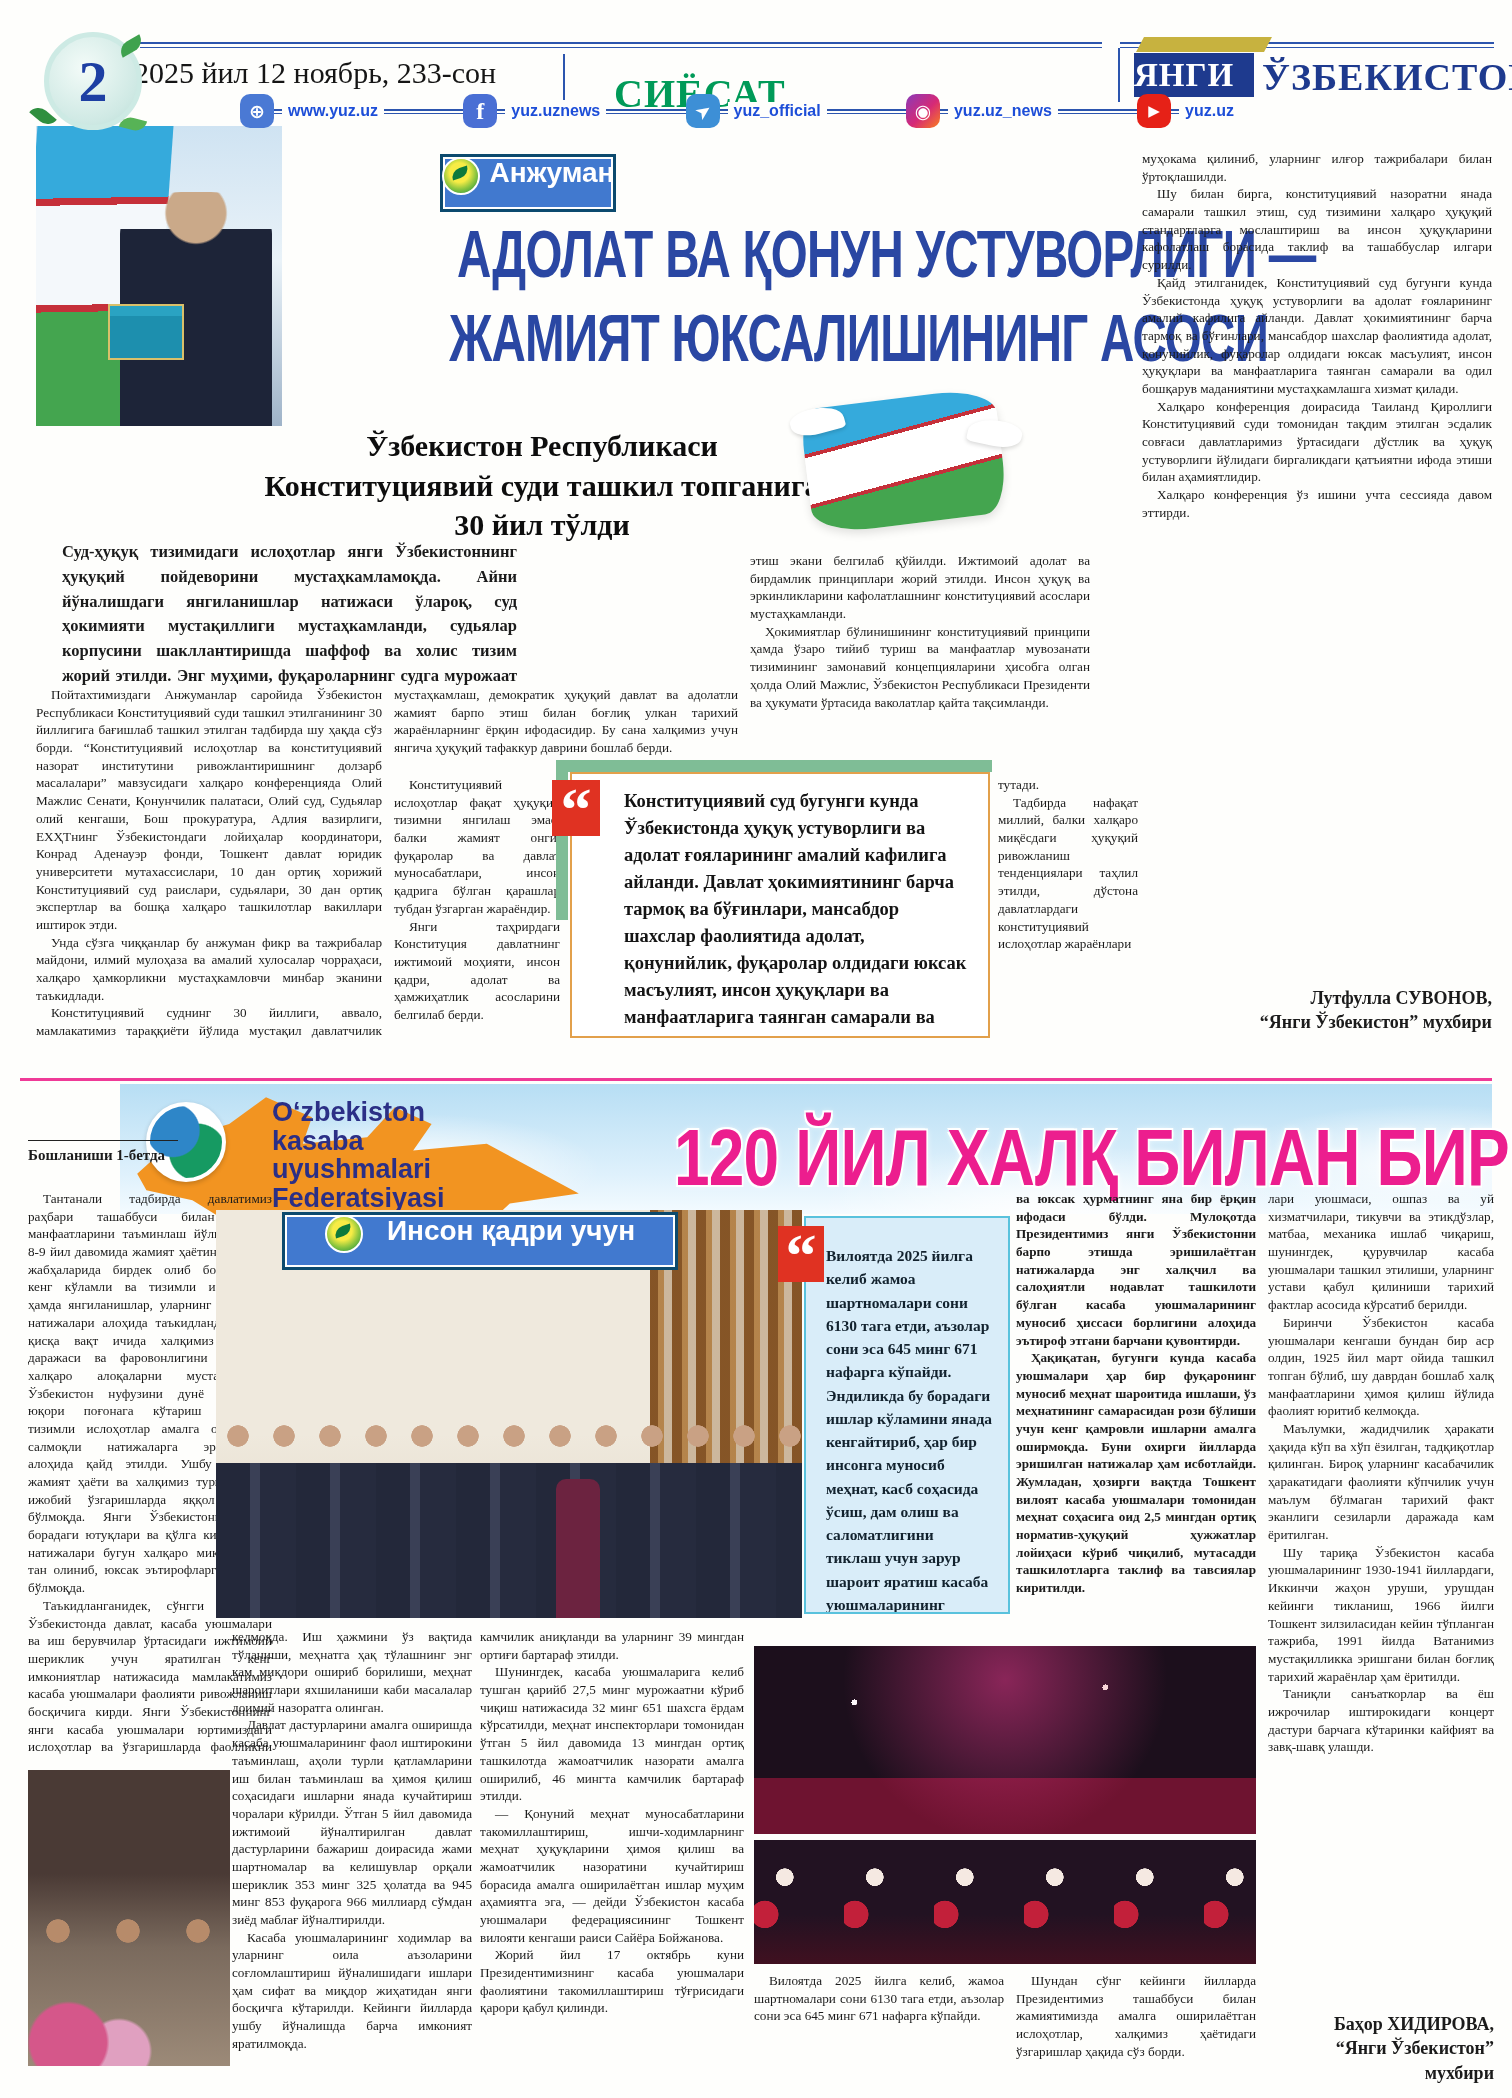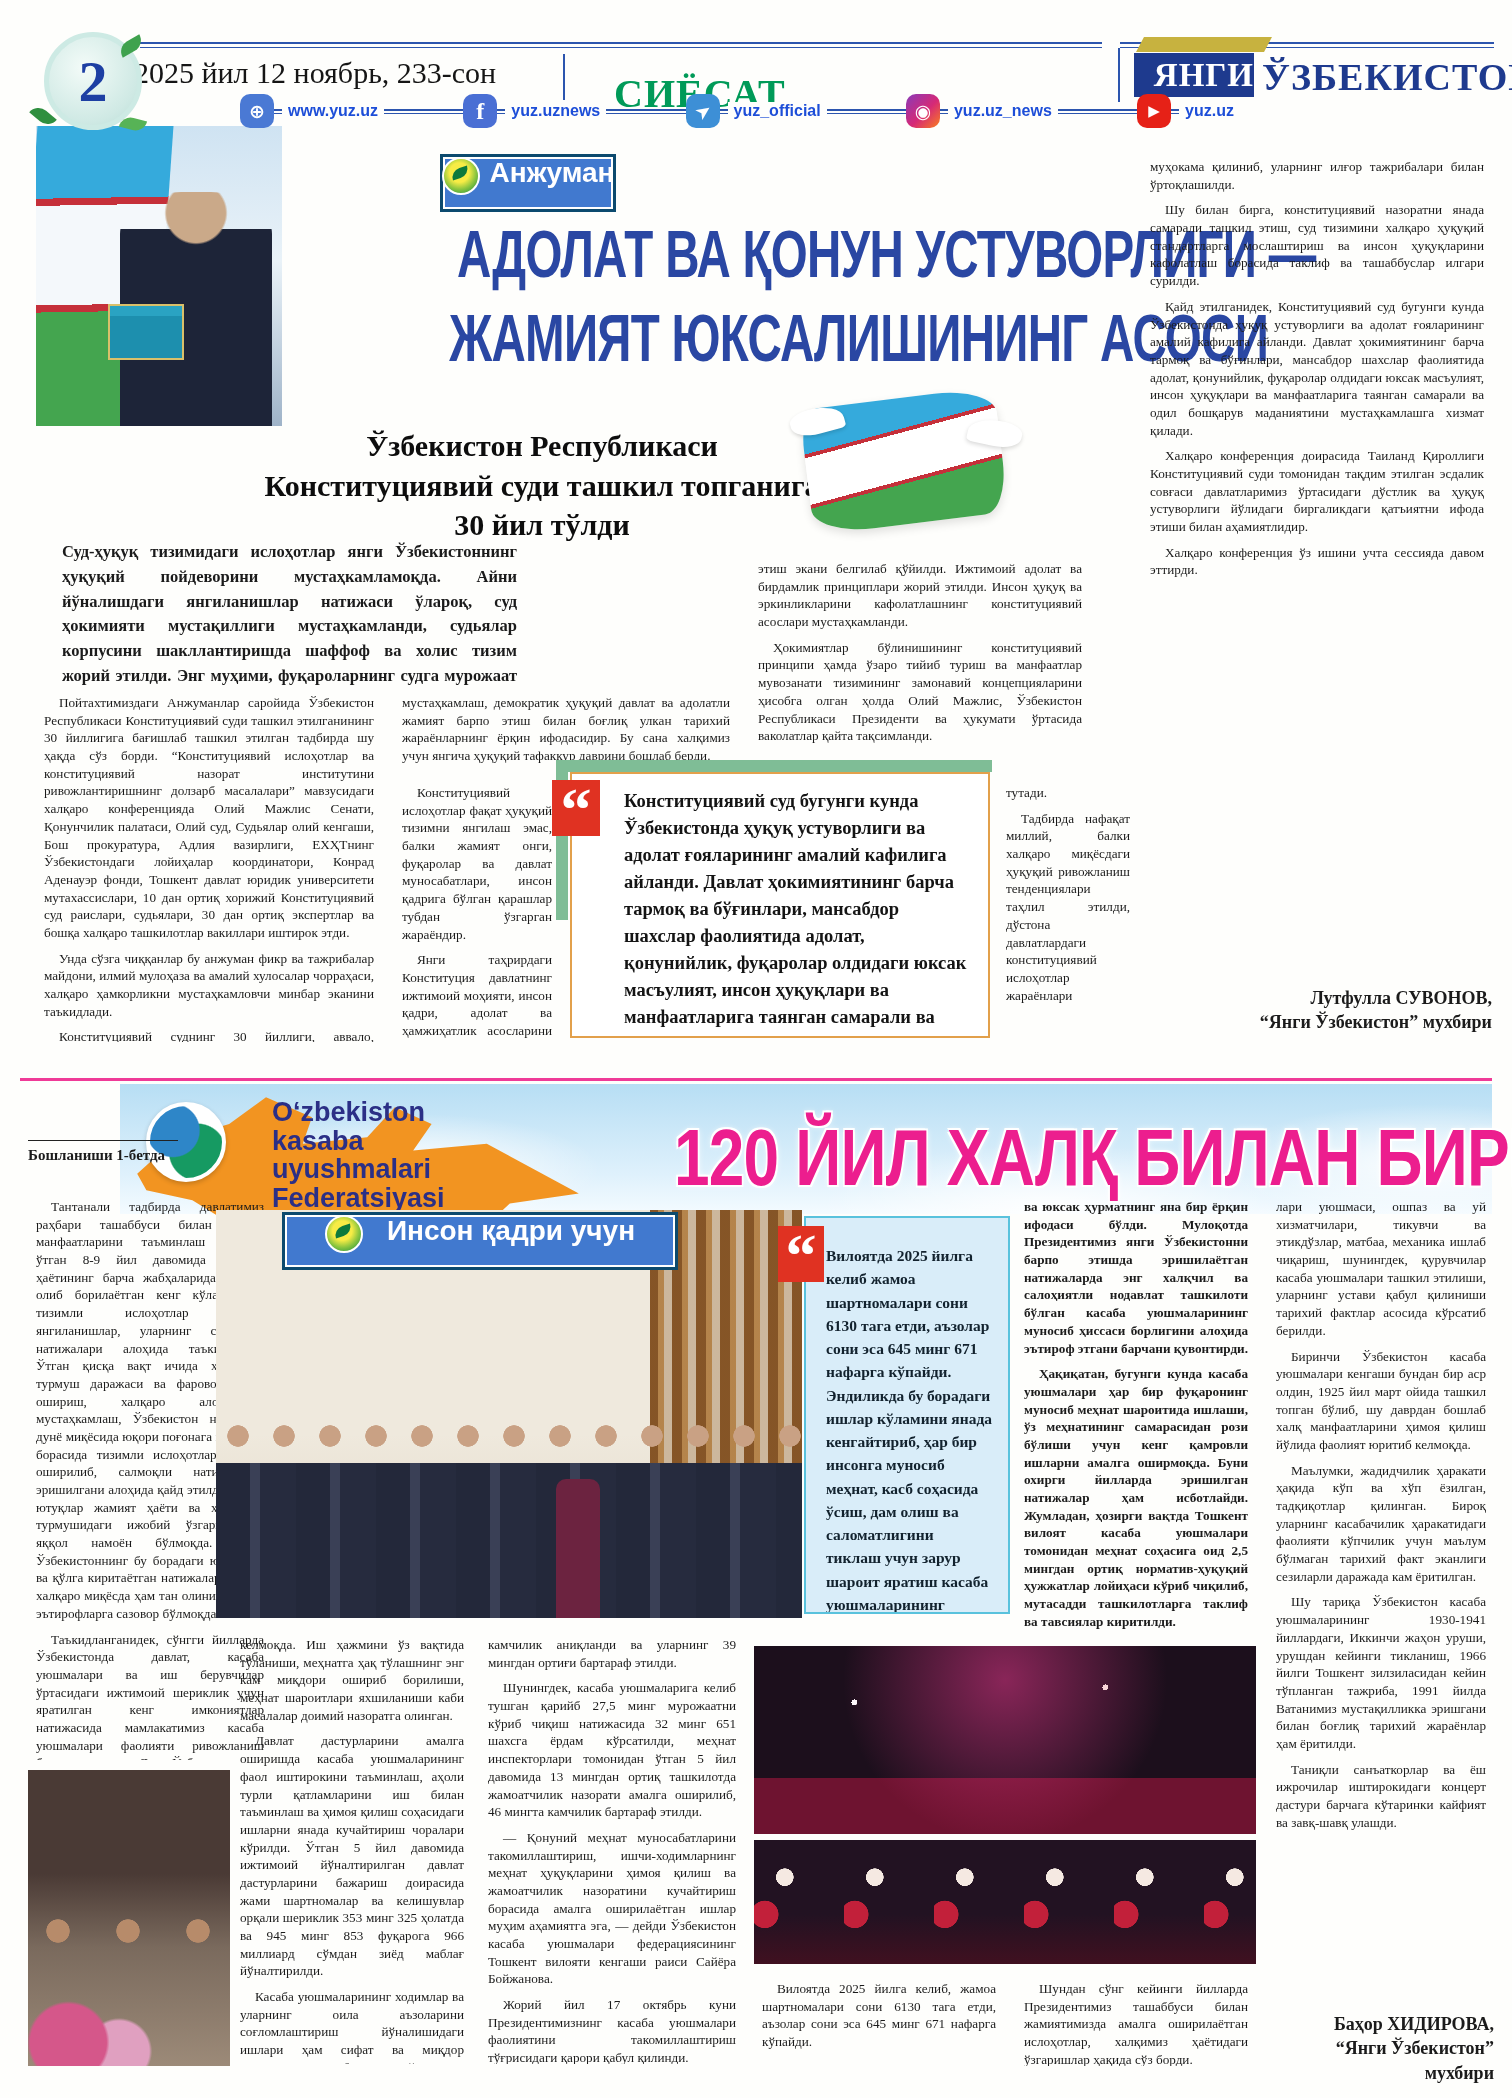--- a/index.html
+++ b/index.html
@@ -9,21 +9,21 @@
   
   .rule{border-top:2px solid #2c55ae;border-bottom:1px solid #2c55ae;height:3px;}
   .badge-circle{width:88px;height:88px;border-radius:50%;background:radial-gradient(circle at 40% 35%,#f3fbf8,#cfe9e4 70%,#b9ddd6);
         border:5px solid #cdeae4;display:flex;align-items:center;justify-content:center;z-index:5;}
   .badge-circle span{font:bold 58px "Liberation Serif",serif;color:#1d3fa3;}
   .leaf{width:26px;height:12px;background:#3fa24e;border-radius:12px 0 12px 0;z-index:6;}
   .date{font:30px "Liberation Serif",serif;color:#151515;}
   .vline{width:0;border-left:2px solid #2c55ae;}
   .section{font:bold 40px "Liberation Serif",serif;color:#009a58;letter-spacing:1px;margin-top:22px;}
   .gold-ribbon{width:128px;height:15px;background:#c7b23f;transform:skewX(-28deg);}
-  .yangi-box{width:120px;height:44px;background:#1e3a8e;display:flex;align-items:center;justify-content:flex-end;}
+  .yangi-box{width:120px;height:44px;background:#1e3a8e;display:flex;align-items:center;justify-content:flex-start;}
   .yangi-box span{font:bold 33px "Liberation Serif",serif;color:#fff;letter-spacing:1px;}
   .uzb{font:bold 38px "Liberation Serif",serif;color:#1e3a8e;letter-spacing:1px;}
   
   .social-row{display:flex;justify-content:space-between;align-items:center;z-index:3;}
   .soc{display:flex;align-items:center;gap:8px;z-index:3;}
   .sic{width:34px;height:34px;border-radius:10px;display:flex;align-items:center;justify-content:center;
        color:#fff;font:bold 19px "DejaVu Sans",sans-serif;z-index:3;}
   .sic.g{background:#4a79d4;}.sic.f{background:#4a6fd4;font-family:"Liberation Serif",serif;font-size:24px;}
   .sic.t{background:#3d8fd6;}.sic.t span{display:inline-block;transform:rotate(-35deg);}
   .sic.i{background:linear-gradient(135deg,#8a3ab9,#d62976 55%,#fa7e1e);}
@@ -36,21 +36,21 @@
   .leafmark{width:34px;height:34px;border-radius:50%;background:radial-gradient(circle at 45% 40%,#f7ec45 0 35%,#8dc63f 60%,#00833e 100%);
       border:2px solid #fff;position:relative;flex:none;}
   .leafmark i{position:absolute;left:7px;top:9px;width:18px;height:10px;background:#0c7a3c;border-radius:10px 0 10px 0;transform:rotate(-18deg);}
   .anj-badge span.t{font:bold 28px "Liberation Sans",sans-serif;color:#fff;}
   .hline{text-align:left;white-space:nowrap;color:#2a47a3;}
   .hline b{display:inline-block;transform:scaleX(.72);transform-origin:center;
       font:bold 66px "Liberation Sans",sans-serif;letter-spacing:-1px;white-space:nowrap;}
   .subhead{font:bold 30px "Liberation Serif",serif;color:#0d0d0d;text-align:center;line-height:1.32;}
   .lead{font:bold 16.5px "Liberation Serif",serif;line-height:1.5;text-align:justify;overflow:hidden;}
   .col{font:13.2px "Liberation Serif",serif;line-height:1.34;text-align:justify;overflow:hidden;}
-  .col p{margin:8px;text-indent:15px;}
+  .col p{margin:0;text-indent:15px;}
   .col p.noind{text-indent:0;}
   .quote-box{background:#fff;border:2px solid #e2a04b;overflow:hidden;z-index:3;}
   .quote-box .qt{font:bold 18.5px "Liberation Serif",serif;line-height:1.46;color:#141414;}
   .greenband{background:#7fbd96;z-index:2;}
   .redsq{background:#e03222;color:#fff;display:flex;align-items:flex-start;justify-content:center;z-index:4;}
   .redsq span{font:bold 62px "Liberation Serif",serif;line-height:.95;}
   .byline{font:bold 18px "Liberation Serif",serif;text-align:right;line-height:1.35;}
   
   .photo1{background:linear-gradient(180deg,#cfe3f2 0%,#e9f2f8 45%,#9fb3c8 100%);overflow:hidden;}
   .photo1 .flagdrape{position:absolute;left:0;top:0;width:48%;height:100%;transform:rotate(4deg) scale(1.15);

